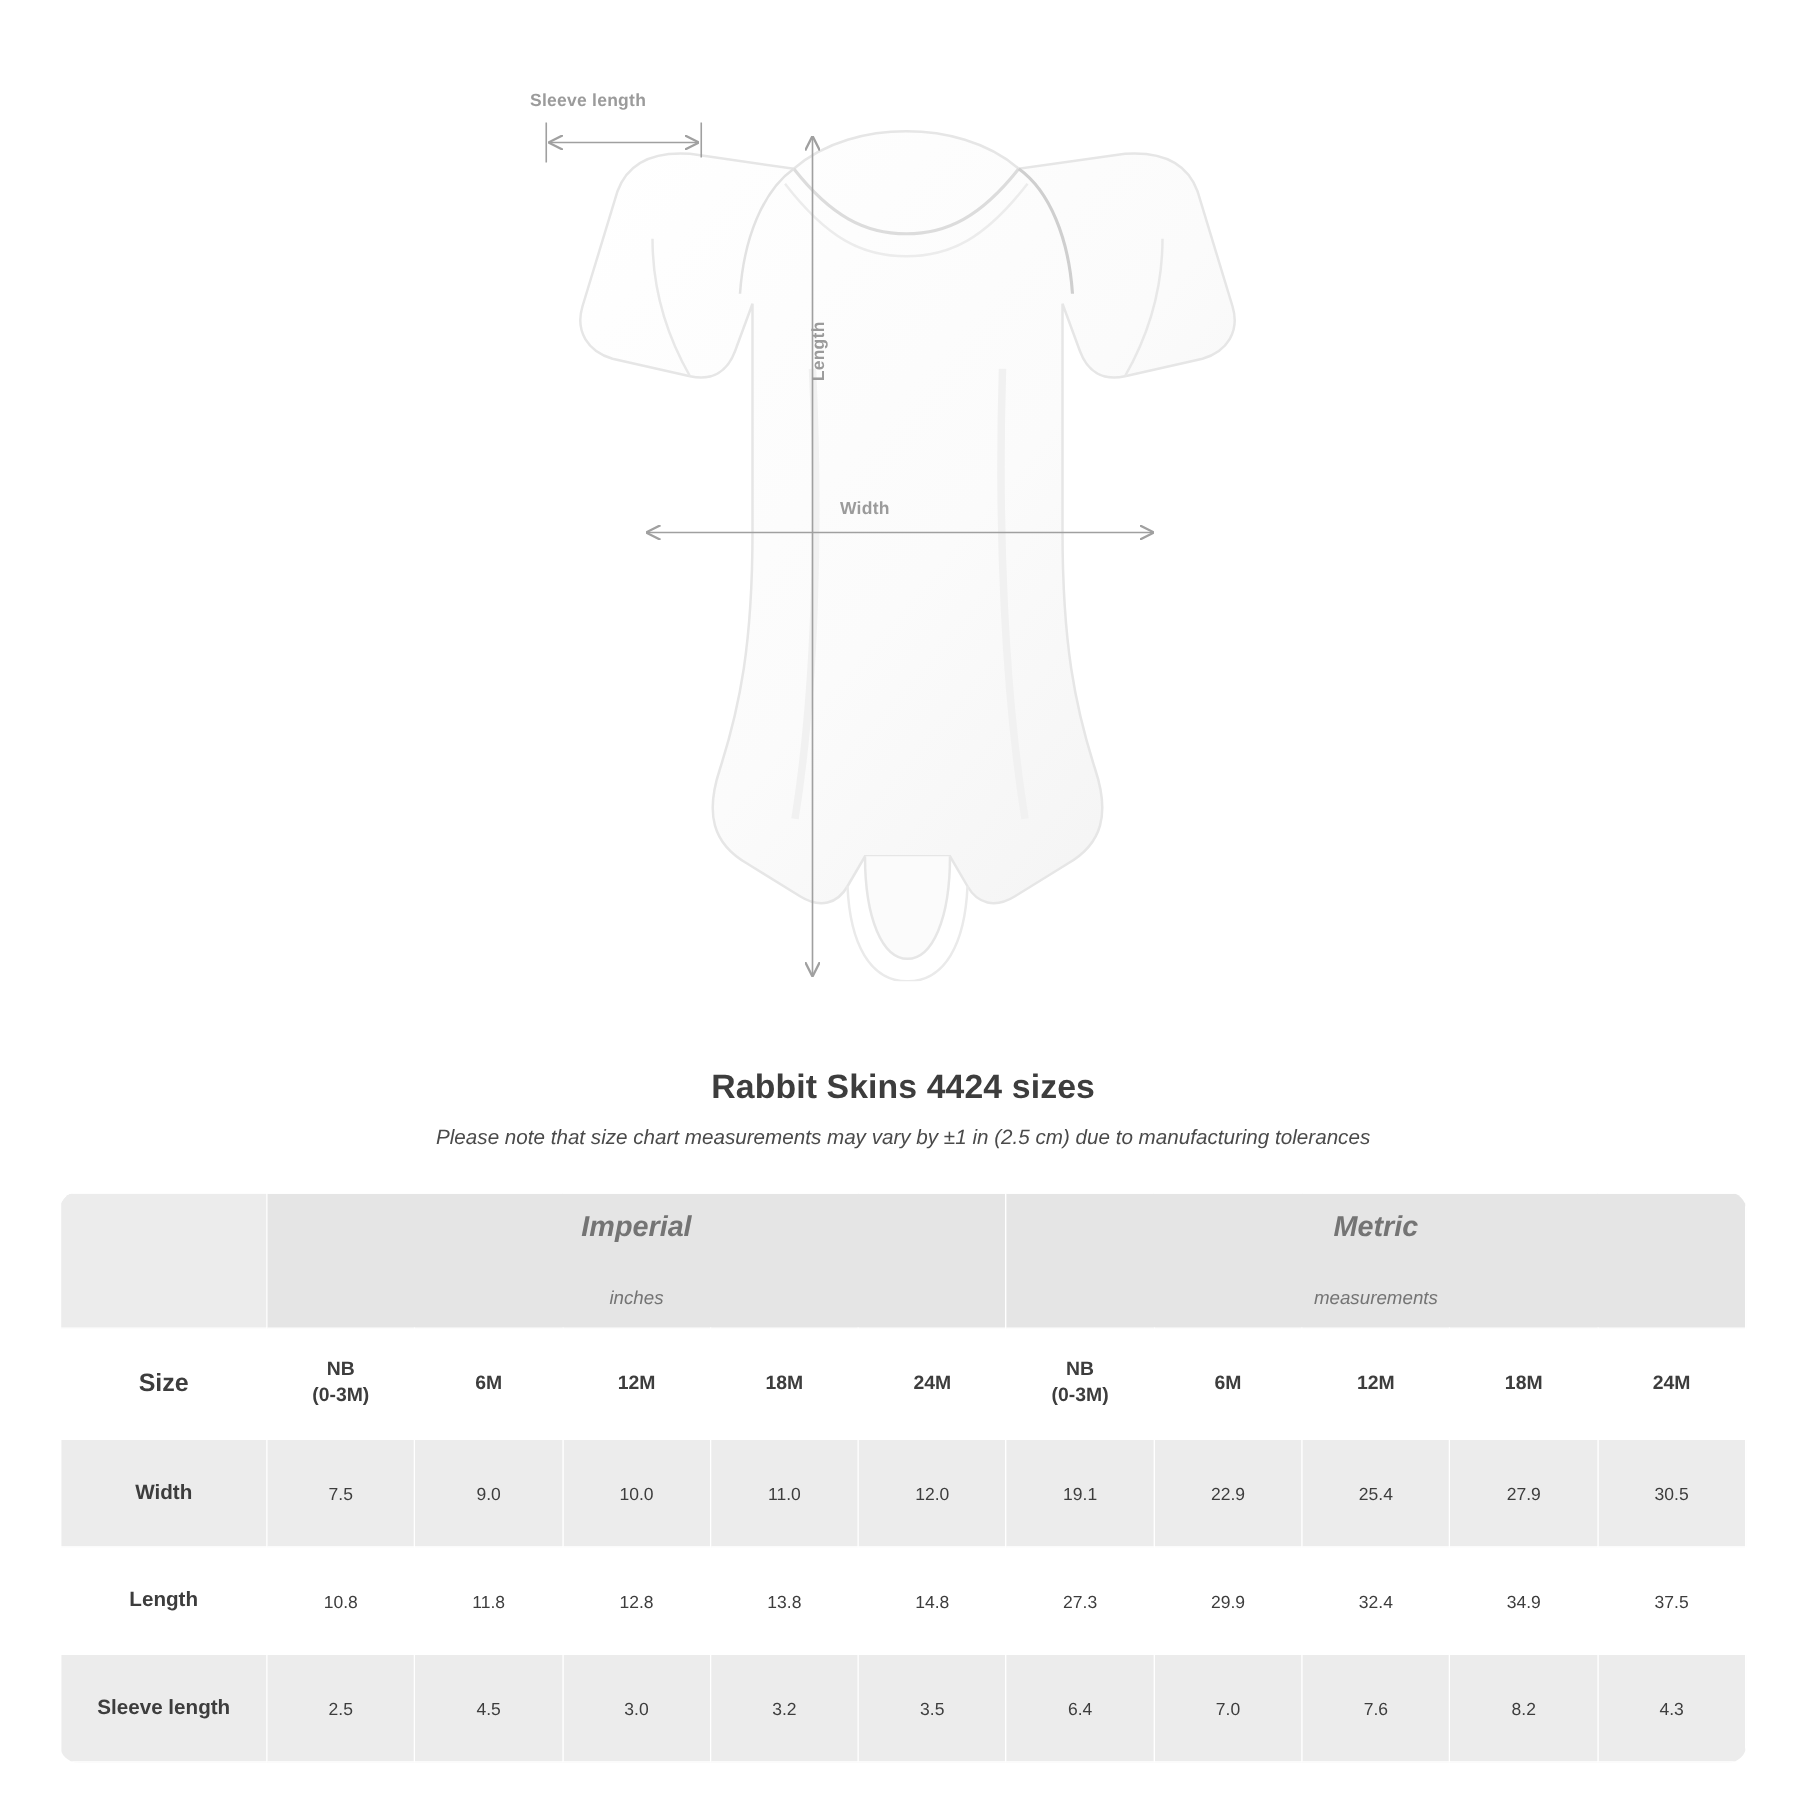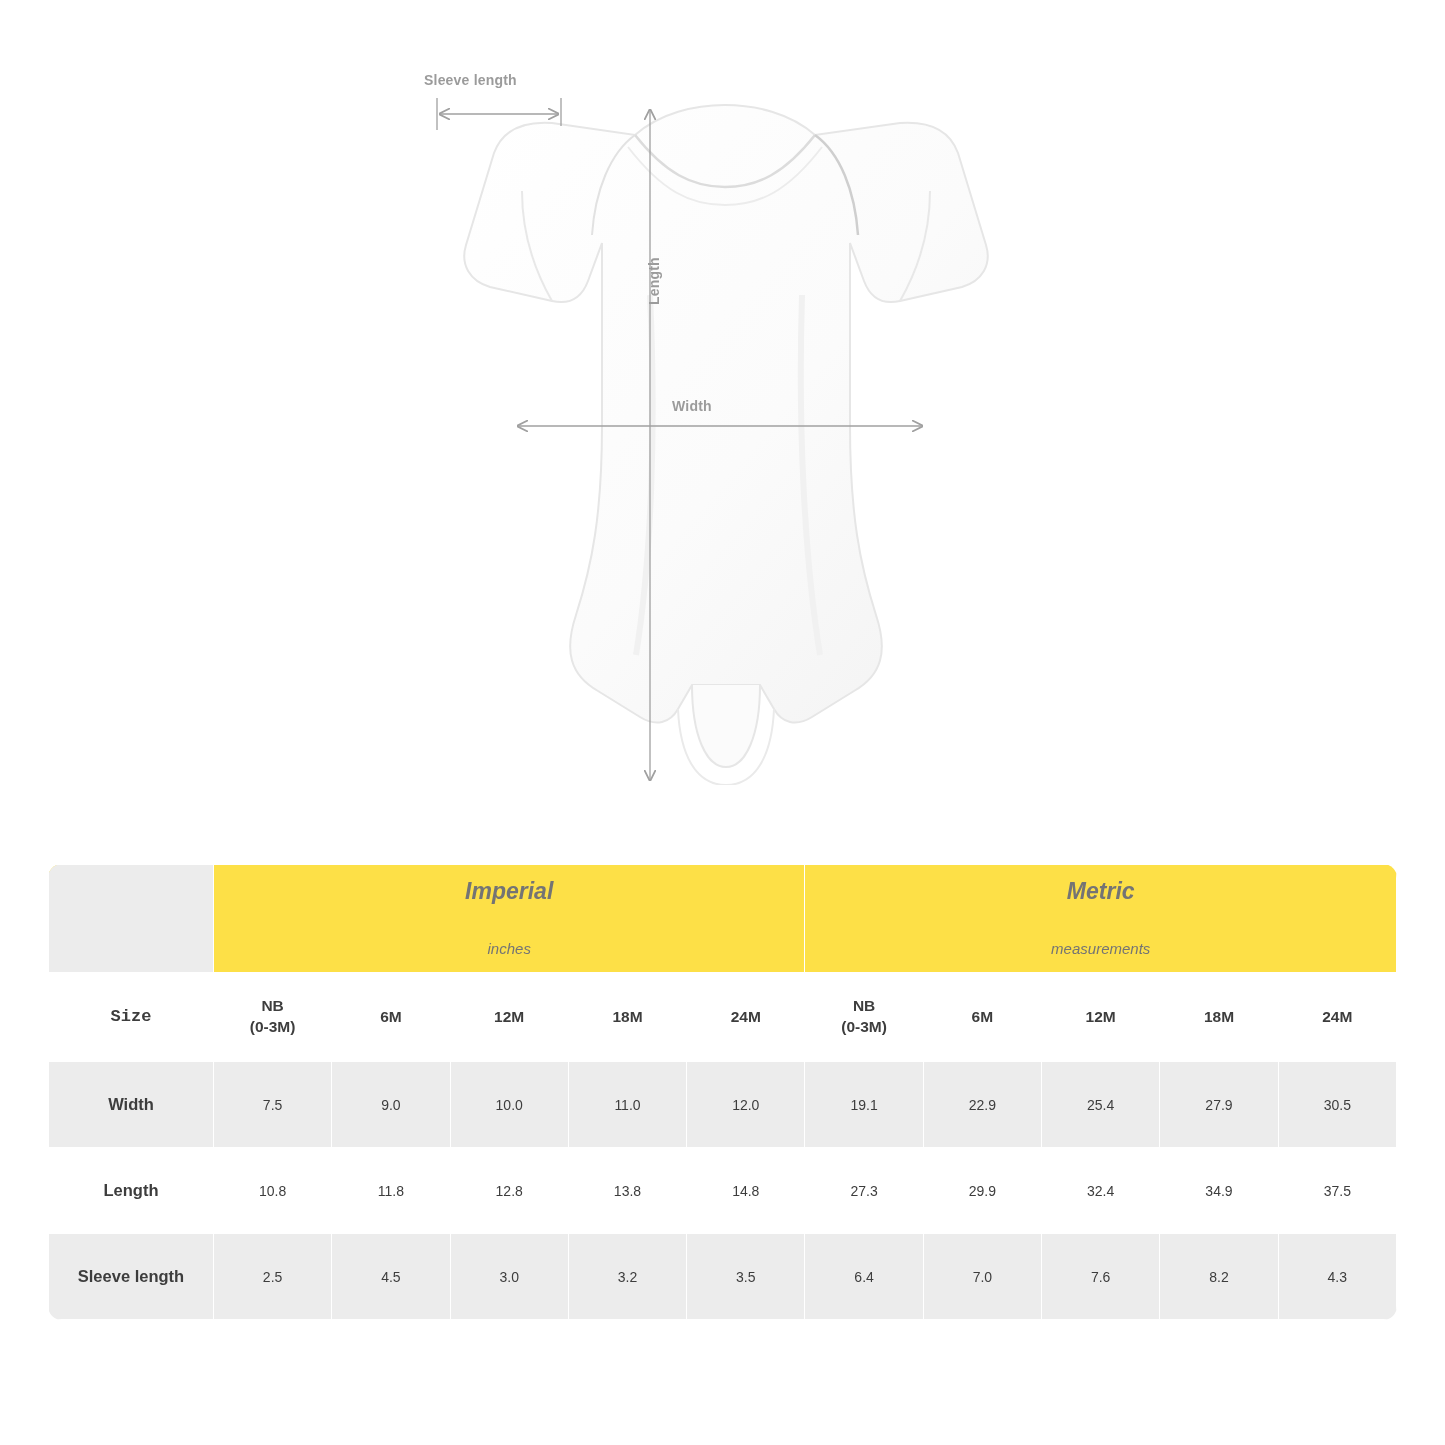--- a/index.html
+++ b/index.html
@@ -92,21 +92,21 @@
     table-layout: fixed;
   }
   table.size-table td,
   table.size-table th {
     border: 1px solid #ffffff;
     text-align: center;
     vertical-align: middle;
     font-family: "Liberation Sans", sans-serif;
   }
   .unit-head {
-    background: #fde047;
+    background: #e5e5e5;
     height: 108px;
   }
   .unit-head .unit-name {
     font-size: 23px;
     font-style: italic;
     font-weight: bold;
     color: #747474;
     line-height: 1.25;
   }
   .unit-head .unit-sub {
@@ -120,22 +120,21 @@
 
   .hdr-row td {
     background: #ffffff;
     height: 86px;
     font-size: 15.5px;
     font-weight: bold;
     color: #3d3d3d;
     line-height: 1.35;
   }
   .hdr-row td.row-label-head {
-    font-size: 17px;
-    font-family: Liberation Mono, monospace;
+    font-size: 20px;
   }
   .sub { font-size: 15.5px; font-weight: bold; }
 
   .data-row td {
     height: 83px;
     font-size: 14px;
     color: #3d3d3d;
   }
   .data-row.even td { background: #ececec; }
   .data-row.odd td { background: #ffffff; }
@@ -229,20 +228,24 @@
       <line x1="518" y1="426" x2="922" y2="426" stroke="#a0a0a0" stroke-width="1.3" marker-start="url(#arrHs)" marker-end="url(#arrH)"></line>
 
       <line x1="650" y1="110" x2="650" y2="780" stroke="#a0a0a0" stroke-width="1.3" marker-start="url(#arrHs)" marker-end="url(#arrH)"></line>
     </svg>
 
     <div class="dim-label lbl-sleeve">Sleeve length</div>
     <div class="dim-label lbl-width">Width</div>
     <div class="dim-label lbl-length">Length</div>
   </div>
 
+  <div class="title-block">
+    <h1 class="chart-title">Rabbit Skins 4424 sizes</h1>
+    <p class="chart-note">Please note that size chart measurements may vary by ±1 in (2.5 cm) due to manufacturing tolerances</p>
+  </div>
 
   <div class="table-wrap">
     <table class="size-table">
       <colgroup>
         <col class="col-first">
         <col class="col-data">
           <col class="col-data">
           <col class="col-data">
           <col class="col-data">
           <col class="col-data">

